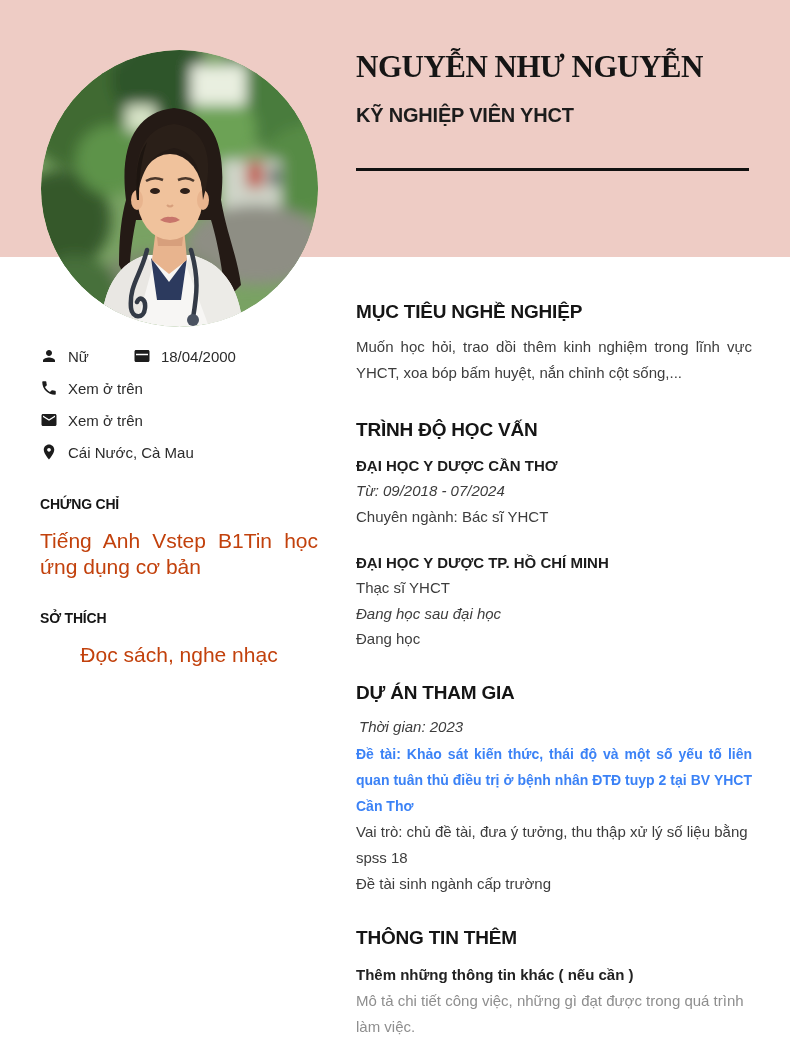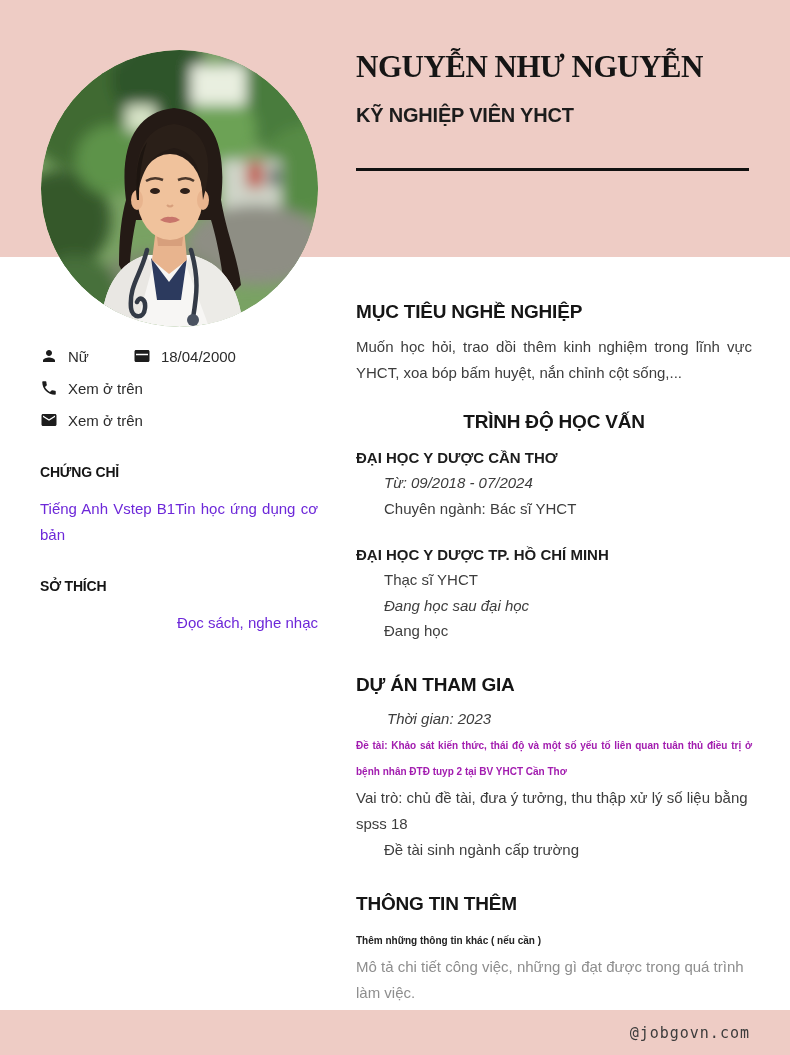--- a/index.html
+++ b/index.html
@@ -56,51 +56,51 @@
   .contact-row .c-icon svg { display: block; width: 18px; height: 18px; fill: #1c1c1c; }
   .contact-row .c-text { margin-left: 10px; font-size: 15px; color: #2b2b2b; }
   .pair-offset { margin-left: 44px; display: flex; align-items: center; }
 
   .side-heading {
     font-size: 14px; font-weight: bold; color: #151515;
     letter-spacing: -0.2px; line-height: 24px;
   }
   .mt-sec { margin-top: 24px; }
   .side-body {
-    margin-top: 12px; font-size: 15px; line-height: 26px;
-    color: #6d28d9; text-align: justify;
-  }
-  .side-body.nj { text-align: right; }
+    margin-top: 12px; font-size: 21px; line-height: 26px;
+    color: #c2410c; text-align: justify;
+  }
+  .side-body.nj { text-align: center; }
 
   
   .right-col {
     position: absolute; left: 356px; top: 300px; width: 396px;
   }
   .sec-heading {
     font-size: 19px; font-weight: bold; color: #151515;
     letter-spacing: -0.2px; line-height: 24px;
   }
   .body-p {
     margin-top: 10px; font-size: 15px; line-height: 26px;
     color: #3d3d3d; text-align: justify;
   }
   .edu-entry { margin-top: 11px; }
   .edu-entry + .edu-entry { margin-top: 21px; }
   .edu-school { font-size: 15px; font-weight: bold; color: #1c1c1c; line-height: 25px; }
-  .line { font-size: 15px; line-height: 25.5px; color: #3d3d3d; margin-left: 28px; }
+  .line { font-size: 15px; line-height: 25.5px; color: #3d3d3d; }
   .italic { font-style: italic; }
-  .sec-gap1 { margin-top: 24px; text-align: center; }
+  .sec-gap1 { margin-top: 32px; }
   .sec-gap2 { margin-top: 29px; }
   .proj-time { margin-top: 9px; padding-left: 3px; }
   .proj-topic {
-    font-size: 10px; font-weight: bold; color: #a21caf;
+    font-size: 14px; font-weight: bold; color: #3b82f6;
     line-height: 26px; text-align: justify; margin-top: 2px;
   }
   .proj-role { font-size: 15px; line-height: 26px; color: #3d3d3d; }
-  .add-sub { margin-top: 12px; font-size: 10px; font-weight: 600; color: #222222; line-height: 25px; }
+  .add-sub { margin-top: 12px; font-size: 15px; font-weight: 600; color: #222222; line-height: 25px; }
   .add-body { font-size: 15px; line-height: 26px; color: #8e8e8e; margin-top: 1px; }
 
   
   .footer {
     position: absolute; left: 0; bottom: 0;
     width: 790px; height: 45px;
     background: #eeccc5;
     display: flex; align-items: center; justify-content: flex-end;
     padding-right: 40px;
   }
@@ -216,20 +216,28 @@
 
     <div class="contact-row">
       <span class="c-icon">
         <svg viewBox="0 0 24 24">
             <path d="M20 4H4c-1.1 0-1.99.9-1.99 2L2 18c0 1.1.9 2 2 2h16c1.1 0 2-.9 2-2V6c0-1.1-.9-2-2-2zm0 4l-8 5-8-5V6l8 5 8-5v2z"></path>
           </svg>
       </span>
       <span class="c-text">Xem ở trên</span>
     </div>
 
+    <div class="contact-row">
+      <span class="c-icon">
+        <svg viewBox="0 0 24 24">
+            <path d="M12 2C8.13 2 5 5.13 5 9c0 5.25 7 13 7 13s7-7.75 7-13c0-3.87-3.13-7-7-7zm0 9.5c-1.38 0-2.5-1.12-2.5-2.5S10.62 6.5 12 6.5s2.5 1.12 2.5 2.5S13.38 11.5 12 11.5z"></path>
+          </svg>
+      </span>
+      <span class="c-text">Cái Nước, Cà Mau</span>
+    </div>
 
     <div class="side-heading mt-sec">CHỨNG CHỈ</div>
     <div class="side-body">Tiếng Anh Vstep B1Tin học ứng dụng cơ bản</div>
 
     <div class="side-heading" style="margin-top:26px;">SỞ THÍCH</div>
     <div class="side-body nj">Đọc sách, nghe nhạc</div>
 
   </div>
 
   <div class="right-col">
@@ -257,17 +265,14 @@
     <p class="proj-topic">Đề tài: Khảo sát kiến thức, thái độ và một số yếu tố liên quan tuân thủ điều trị ở bệnh nhân ĐTĐ tuyp 2 tại BV YHCT Cần Thơ</p>
     <p class="proj-role">Vai trò: chủ đề tài, đưa ý tưởng, thu thập xử lý số liệu bằng spss 18</p>
     <div class="line">Đề tài sinh ngành cấp trường</div>
 
     <div class="sec-heading sec-gap2">THÔNG TIN THÊM</div>
     <div class="add-sub">Thêm những thông tin khác ( nếu cần )</div>
     <p class="add-body"> Mô tả chi tiết công việc, những gì đạt được trong quá trình làm việc.</p>
 
   </div>
 
-  <div class="footer">
-    <span class="watermark">@jobgovn.com</span>
-  </div>
 
 </div>
 
 </body></html>

